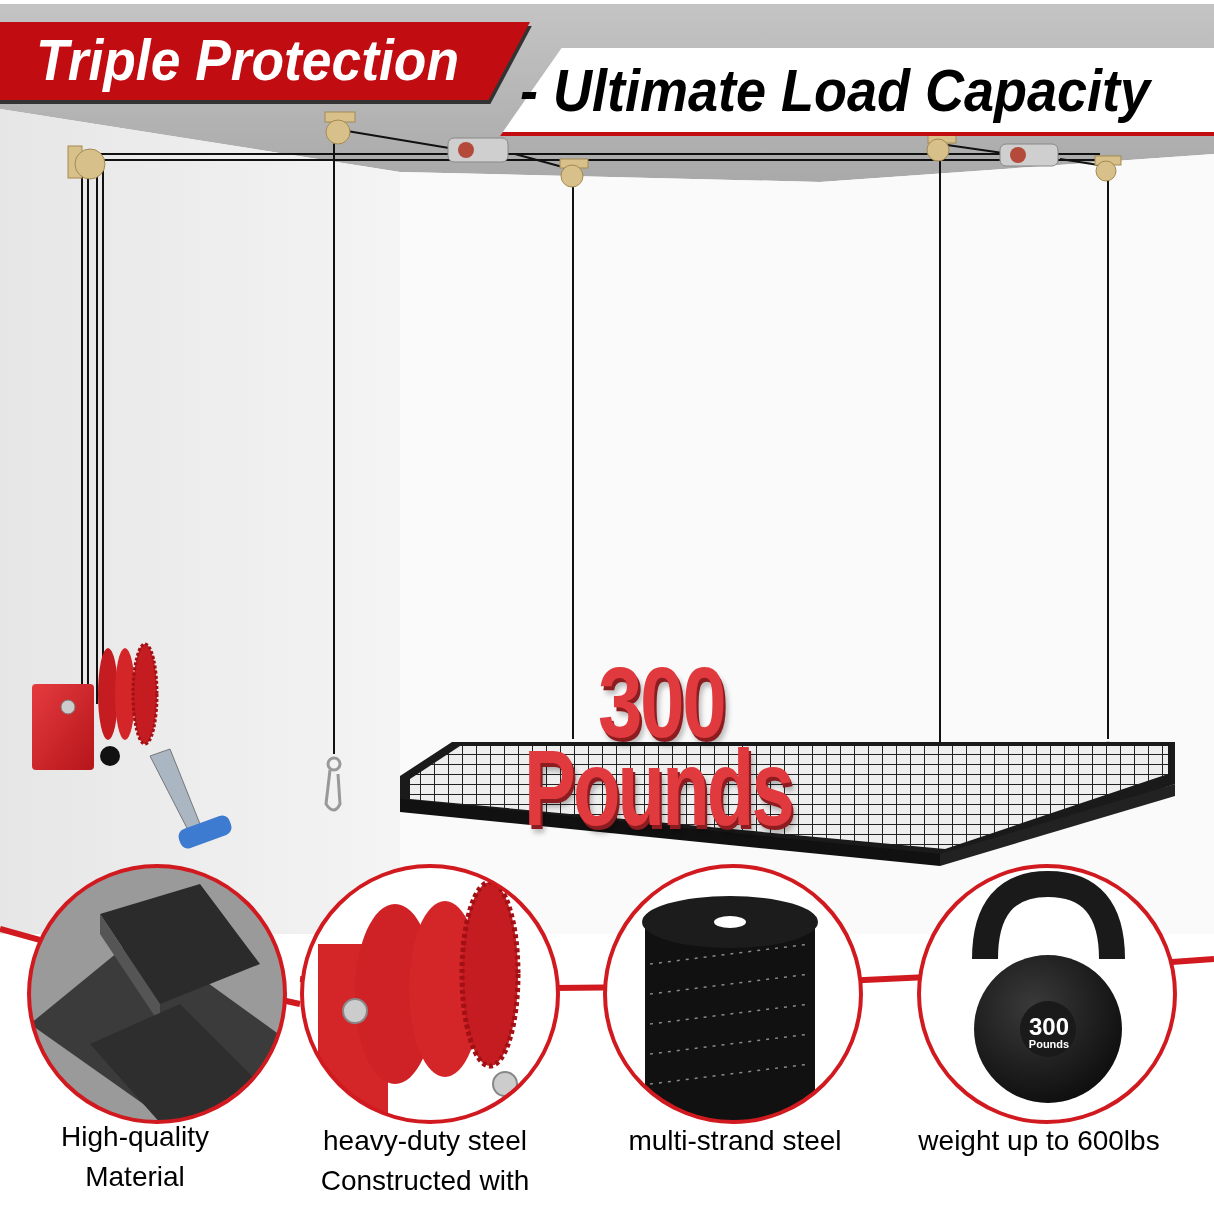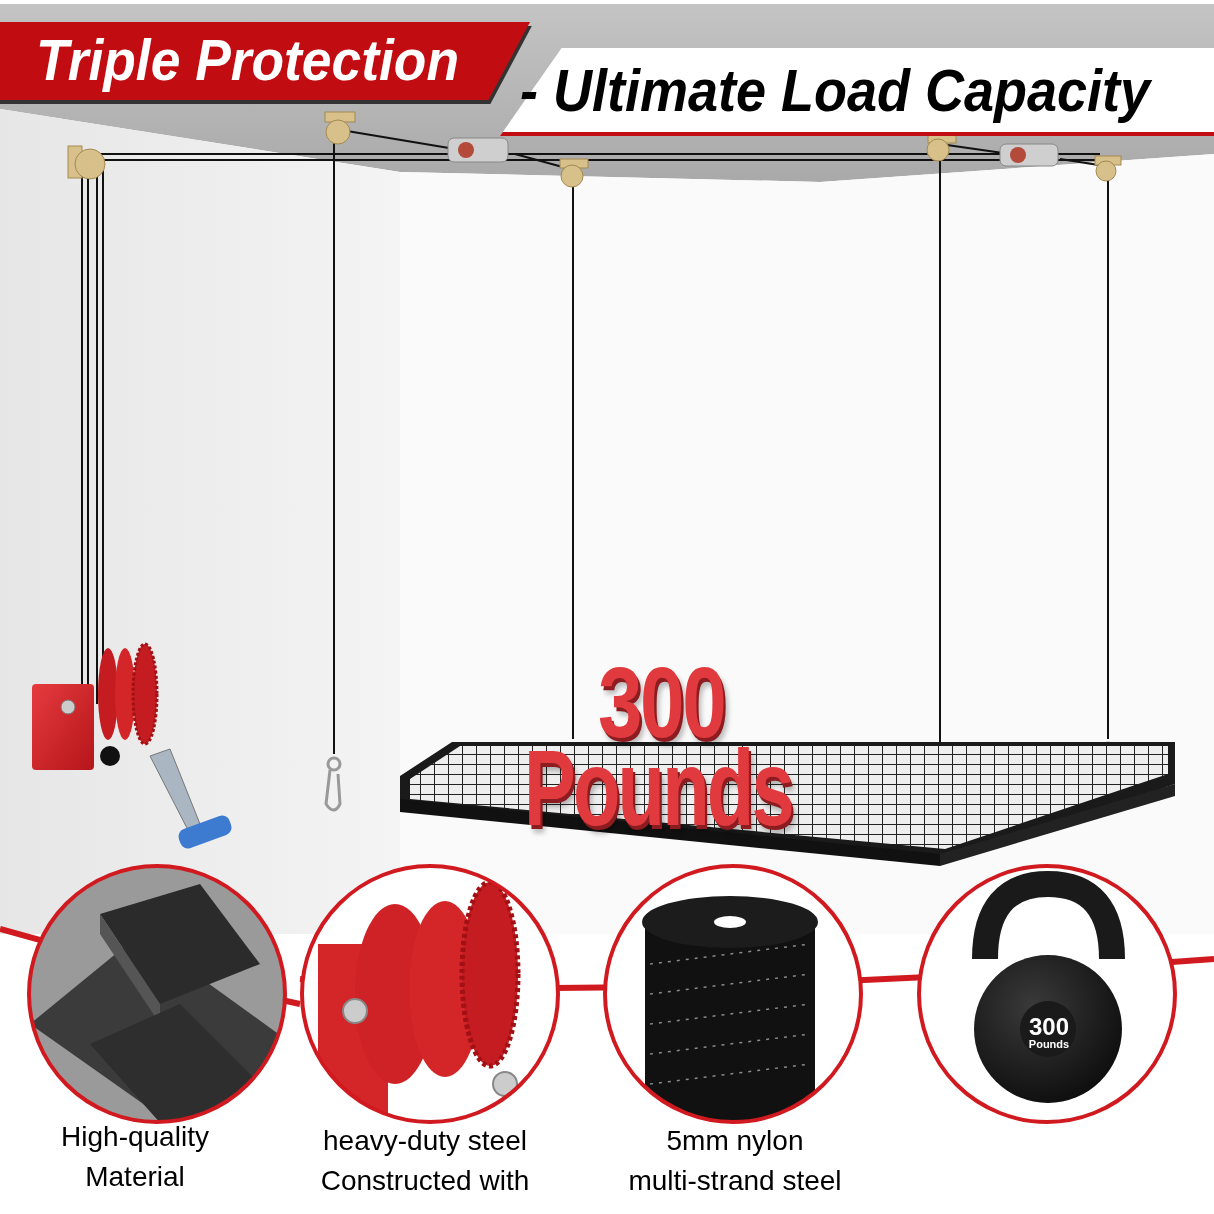--- a/index.html
+++ b/index.html
@@ -184,18 +184,18 @@
 
   <div class="caption" style="left:-15px;top:1113px">
     <div>High-quality</div>
     <div>Material</div>
   </div>
   <div class="caption" style="left:275px;top:1117px">
     <div>heavy-duty steel</div>
     <div>Constructed with</div>
   </div>
   <div class="caption" style="left:585px;top:1117px">
-    <div>5mm nylon</div>
     <div>multi-strand steel</div>
   </div>
   <div class="caption" style="left:889px;top:1117px">
+    <div>weight up to 600lbs</div>
   </div>
 </div>
 
 </body></html>

